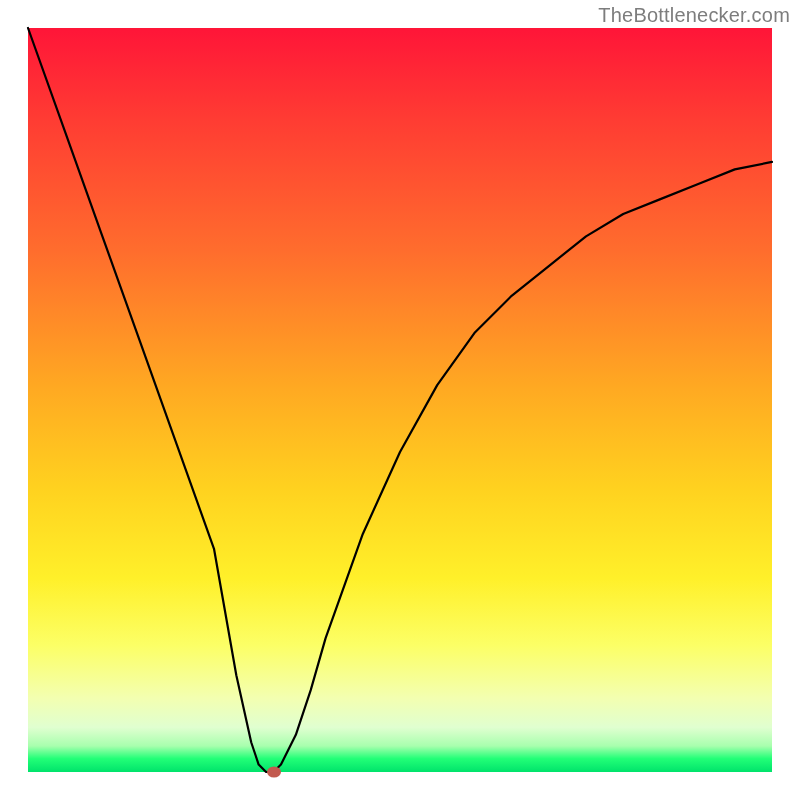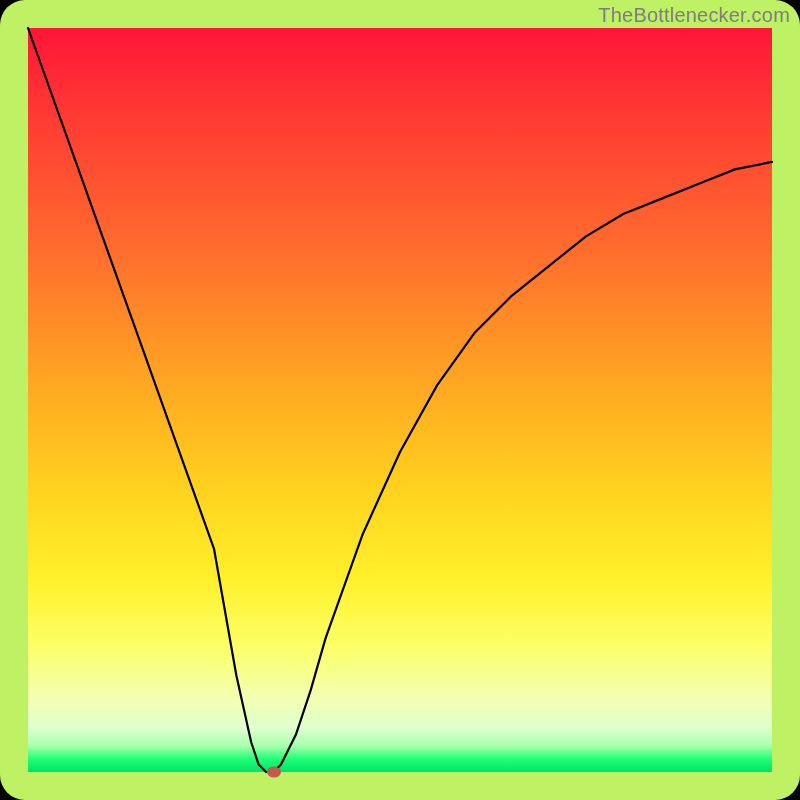--- a/index.html
+++ b/index.html
@@ -8,22 +8,21 @@
     width: 800px;
     height: 800px;
     background: #000;
     font-family: Arial, Helvetica, sans-serif;
     overflow: hidden;
   }
   .frame {
     position: relative;
     width: 800px;
     height: 800px;
-    background: #bef264;
-    border-radius: 25px;
+    background: #ffffff;
   }
   .plot {
     position: absolute;
     left: 28px;
     top: 28px;
     width: 744px;
     height: 744px;
     
     background: linear-gradient(
       to bottom,

